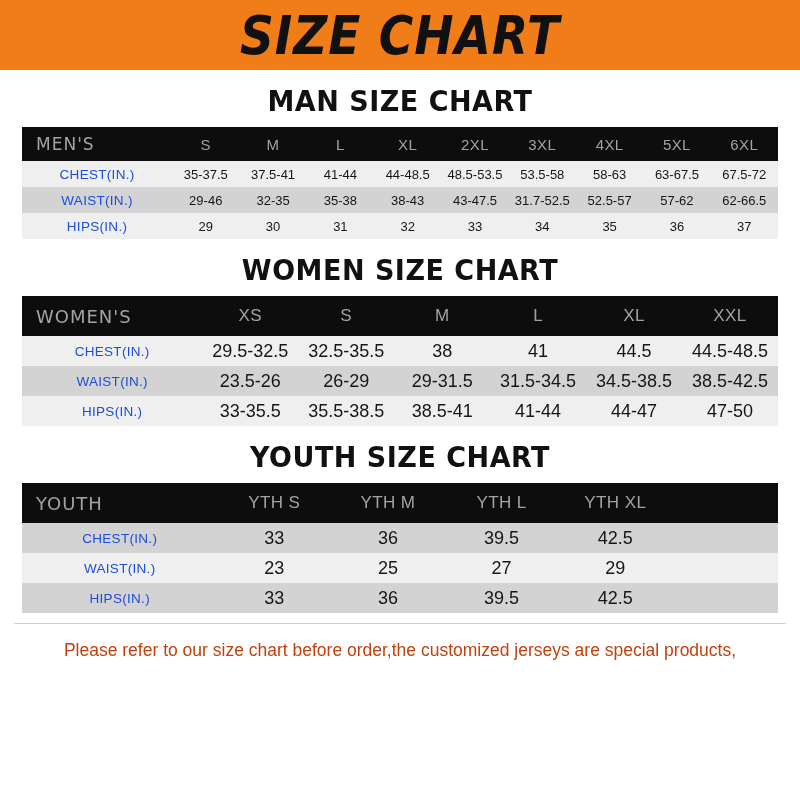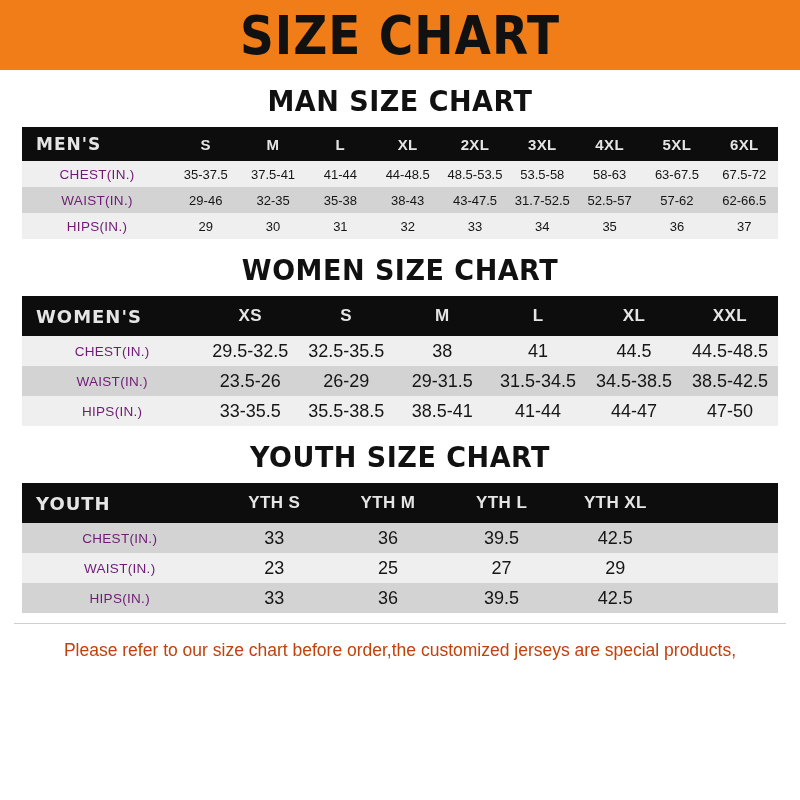--- a/index.html
+++ b/index.html
@@ -21,20 +21,21 @@
     background: #fff;
   }
   
   .banner {
     background: #f07d18;
     height: 70px;
     display: flex;
     align-items: center;
     justify-content: center;
     position: relative;
+    font-style: italic;
   }
   .banner-title {
     font-family: "DejaVu Sans", sans-serif;
     font-weight: bold;
     font-size: 47px;
     letter-spacing: 1px;
     color: #111111;
     line-height: 1;
     transform: scaleY(1.12);
   }
@@ -62,43 +63,43 @@
     text-align: center;
     font-family: "Liberation Sans", sans-serif;
     font-size: 13px;
     color: #161616;
     padding: 0;
     height: 26px;
     vertical-align: middle;
   }
   table.sizetable thead th {
     background: #0d0d0d;
-    color: #e5e5e5;
+    color: #a3a3a3;
     font-size: 15px;
     height: 34px;
-    font-weight: bold;
+    font-weight: normal;
     letter-spacing: 0.4px;
   }
   table.sizetable thead th.rowhead {
     text-align: left;
     padding-left: 14px;
     font-family: "DejaVu Sans", sans-serif;
     font-size: 17px;
     letter-spacing: 1px;
   }
   table.sizetable tbody tr.light td {
     background: #efefef;
   }
   table.sizetable tbody tr.dark td {
     background: #d3d3d3;
   }
   table.sizetable tbody td.rowlabel {
     font-size: 13.5px;
     letter-spacing: 0.3px;
-    color: #701a75;
+    color: #1d4ed8;
   }
   
   .women table.sizetable td,
   .youth table.sizetable td {
     height: 30px;
     font-size: 18px;
   }
   .women table.sizetable thead th,
   .youth table.sizetable thead th {
     height: 40px;

